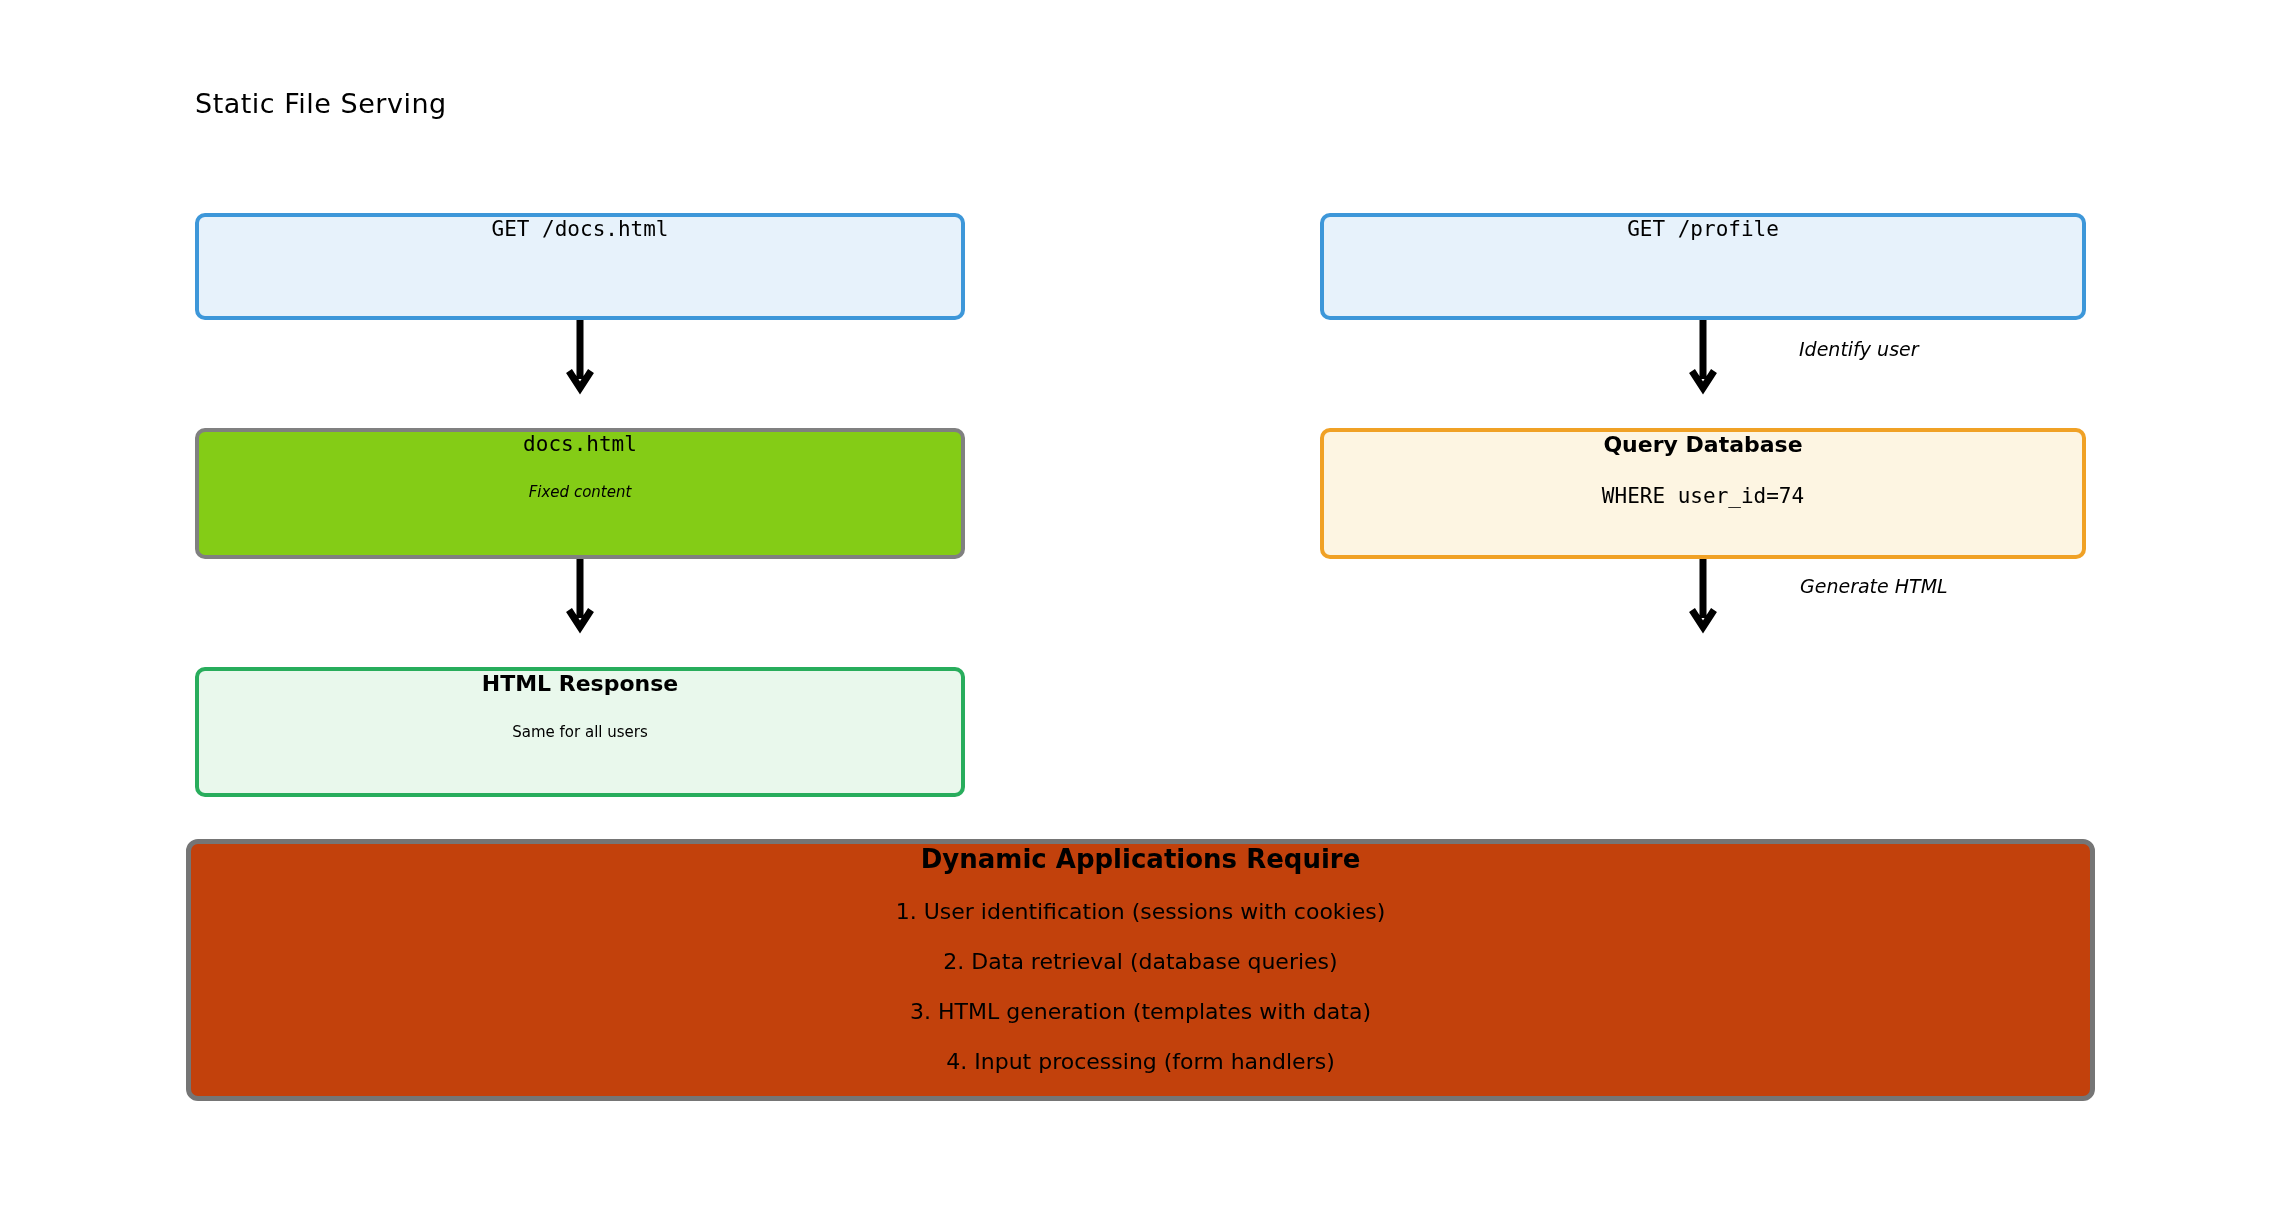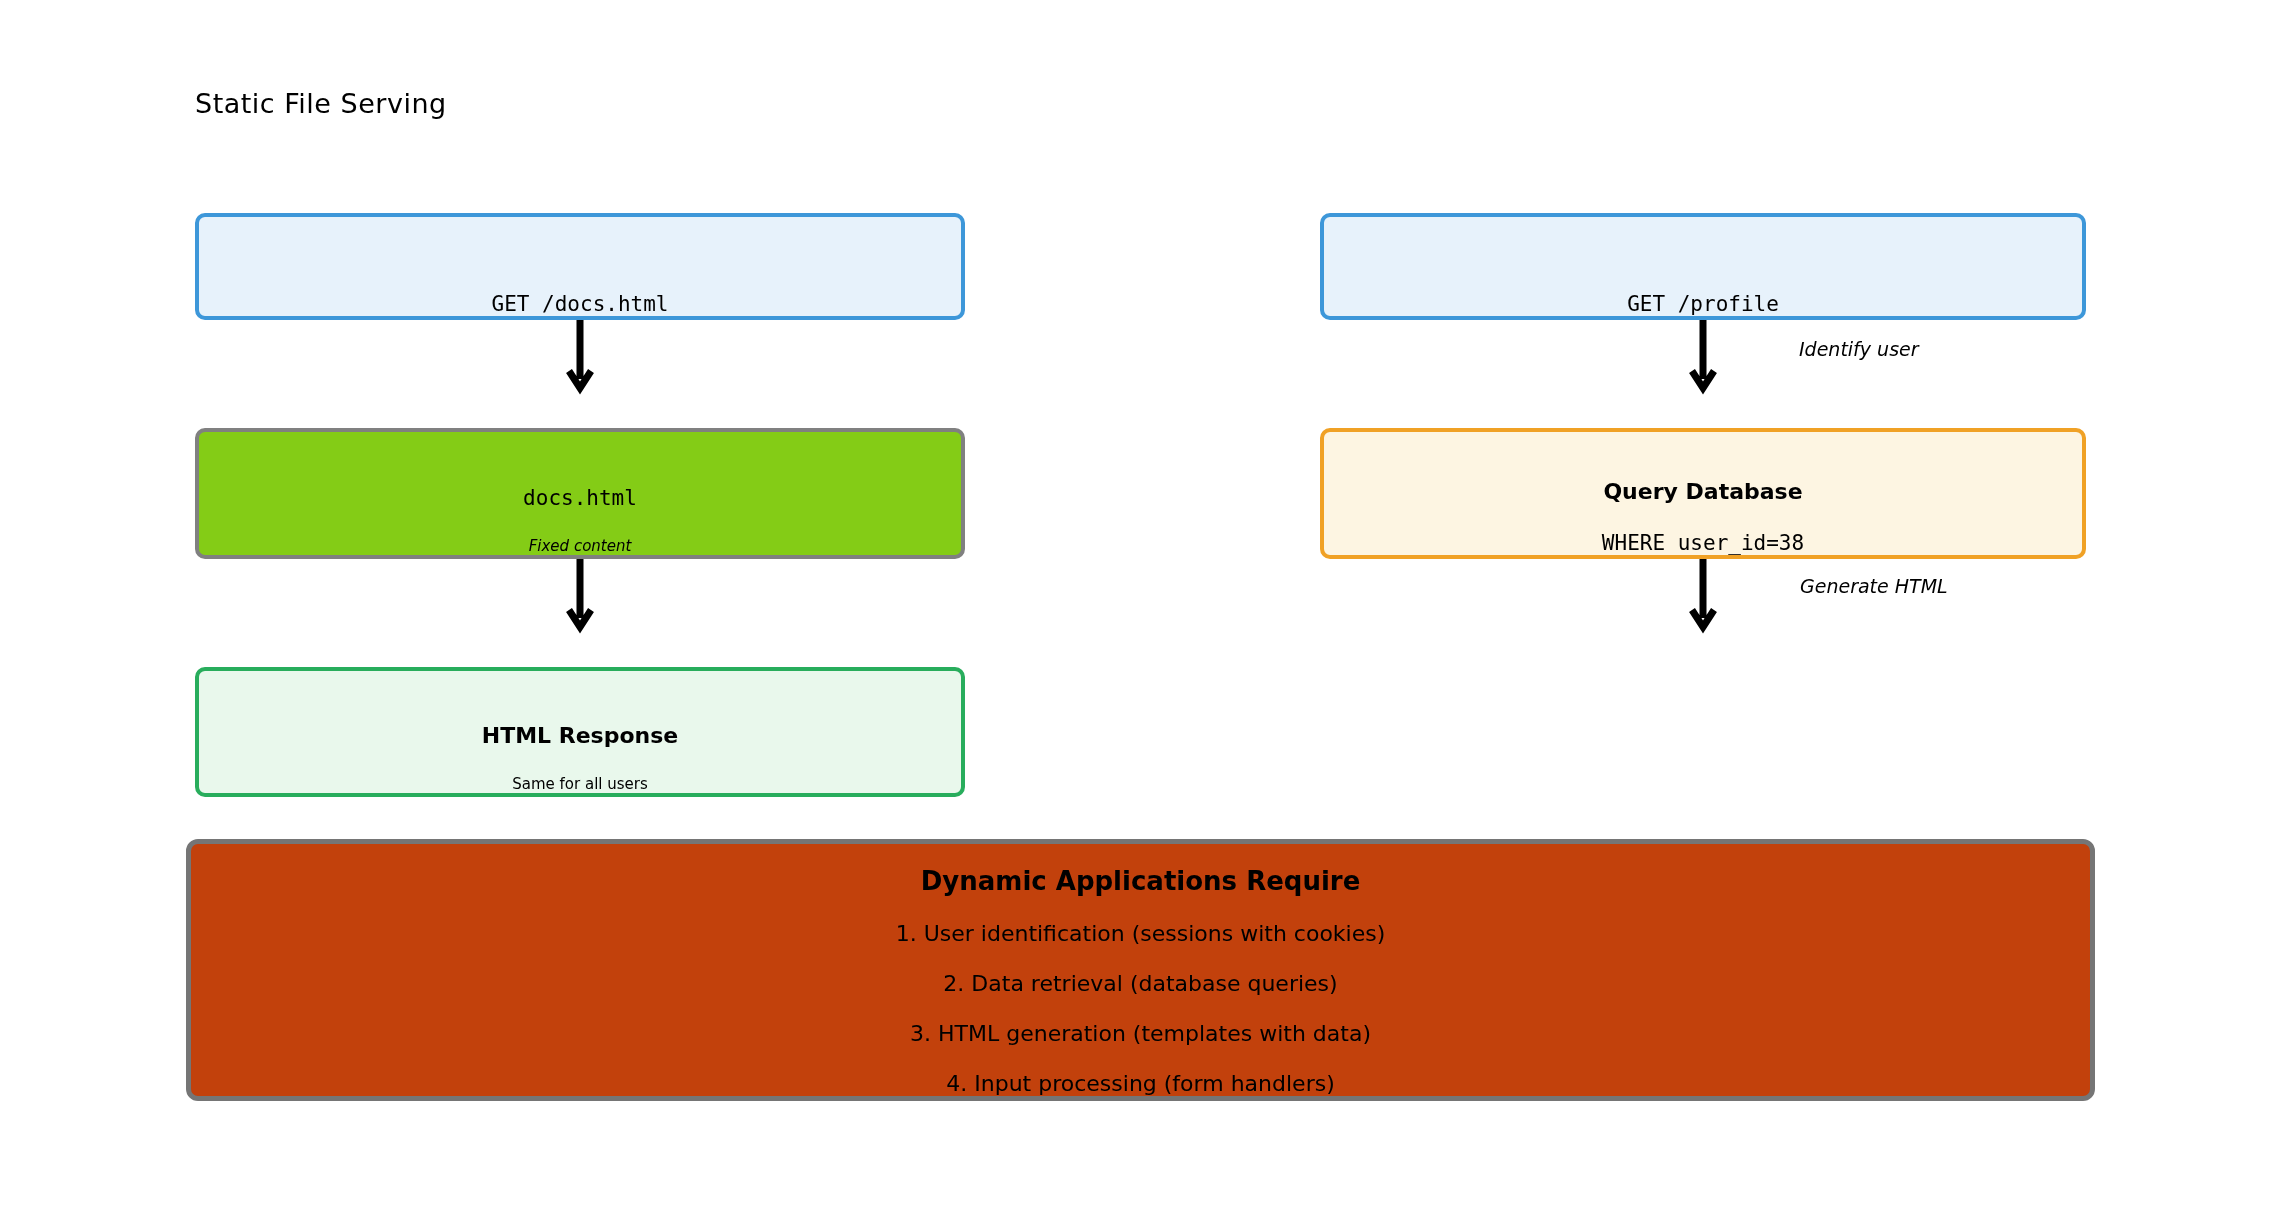--- a/index.html
+++ b/index.html
@@ -22,21 +22,21 @@
   }
   #title-left  { left: 195px;  width: 770px; top: 88px; }
   #title-right { left: 1320px; width: 766px; top: 88px; }
 
   .box {
     position: absolute;
     border-radius: 10px;
     display: flex;
     flex-direction: column;
     align-items: center;
-    justify-content: flex-end;
+    justify-content: flex-start;
     gap: 27px;
     text-align: center;
   }
   .box.request  { background: #e7f2fb; border: 4px solid #3d97d9; }
   .box.static   { background: #84cc16; border: 4px solid #808080; }
   .box.query    { background: #fdf5e2; border: 4px solid #f0a125; }
   .box.response { background: #e9f8ec; border: 4px solid #28ad5c; }
   .box.summary  { background: #c2410c; border: 5px solid #757575; border-radius: 12px; gap: 25px; }
 
   #box-l1 { left: 195px;  top: 213px; width: 770px; height: 107px; }
@@ -102,21 +102,21 @@
     <div class="mono">GET /profile</div>
   </div>
 
   <svg class="arrow-svg" id="arrow-r1" viewBox="0 0 60 80">
     <path d="M30 3 V62 M19 54 L30 71 L41 54" fill="none" stroke="#000000" stroke-width="7"></path>
   </svg>
   <div class="arrow-label" id="label-identify">Identify user</div>
 
   <div class="box query" id="box-r2">
     <div class="heading">Query Database</div>
-    <div class="mono">WHERE user_id=38</div>
+    <div class="mono">WHERE user_id=74</div>
   </div>
 
   <svg class="arrow-svg" id="arrow-r2" viewBox="0 0 60 80">
     <path d="M30 3 V62 M19 54 L30 71 L41 54" fill="none" stroke="#000000" stroke-width="7"></path>
   </svg>
   <div class="arrow-label" id="label-generate">Generate HTML</div>
 
   <div class="box summary" id="box-summary">
     <div class="summary-title">Dynamic Applications Require</div>
     <div class="summary-item">1. User identification (sessions with cookies)</div>

